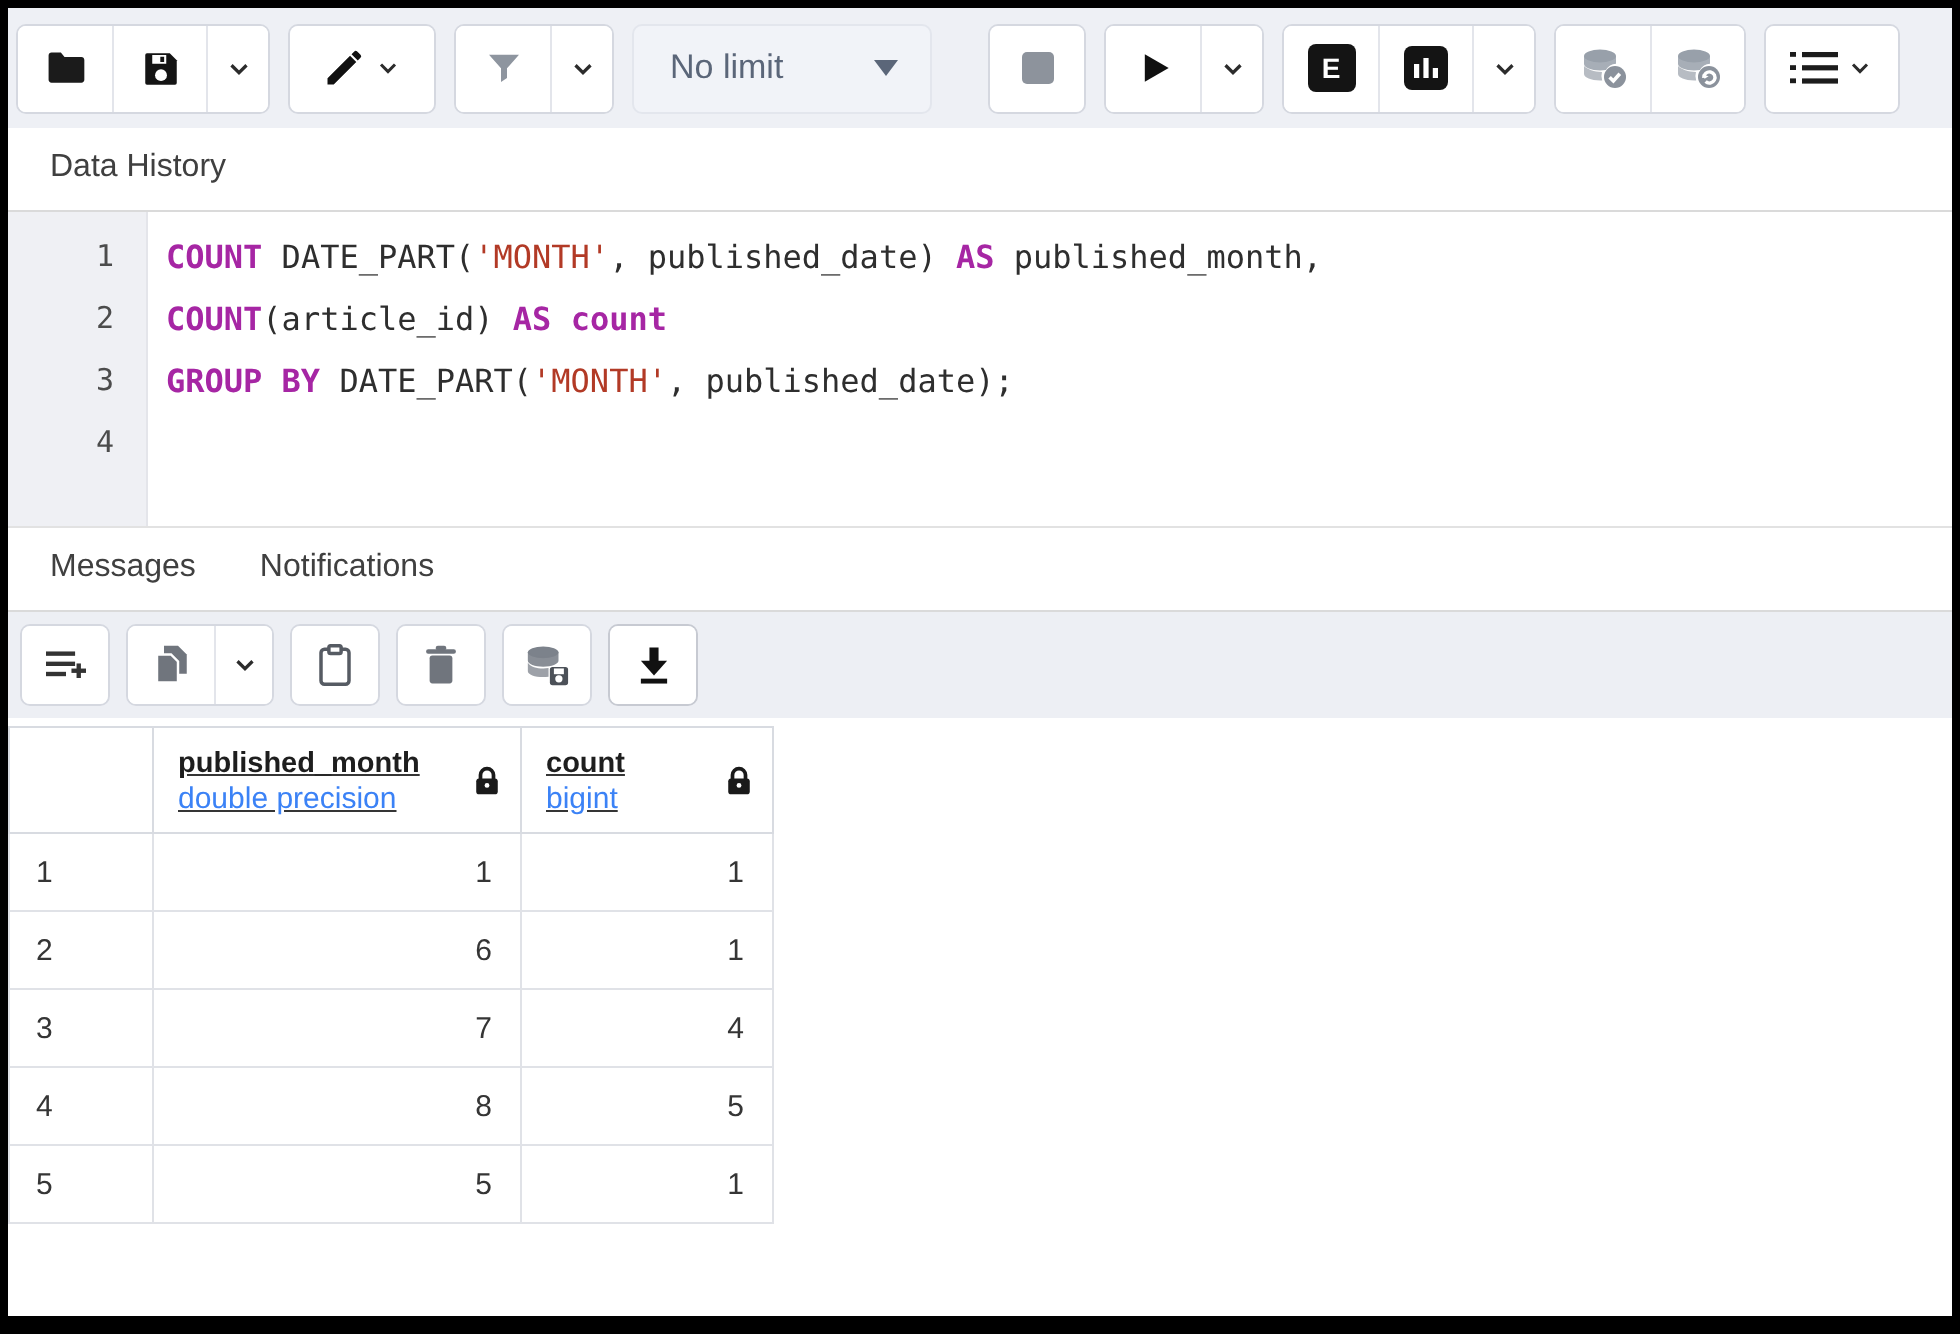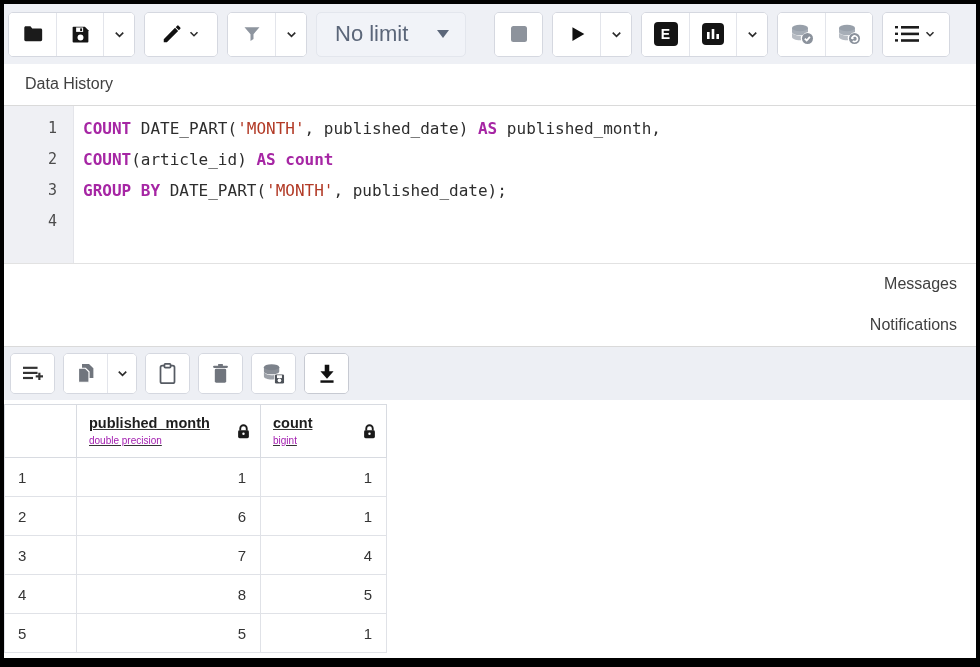--- a/index.html
+++ b/index.html
@@ -33,21 +33,21 @@
     display:flex; align-items:center; justify-content:center;
     background:#fff; border:none; cursor:pointer;
   }
   .tb-btn.narrow { min-width:31px; }
   .tb-btn + .tb-btn { border-left:1px solid #e3e5eb; }
   .tb-select {
     height:45px; min-width:150px;
     background:#f1f3f8; border:1px solid #e3e6ed; border-radius:5px;
     display:flex; align-items:center; justify-content:space-between;
     padding:0 16px 0 18px;
-    color:#5b6679; font-size:22px; cursor:pointer;gap:20px;
+    color:#5b6679; font-size:17px; cursor:pointer;gap:20px;
   }
   .spacer { width:10px; }
   .badge {
     width:24px; height:24px; border-radius:4px; background:#141414;
     color:#fff; font-weight:bold; font-size:14px;
     display:flex; align-items:center; justify-content:center;
   }
 
   
   .tabstrip {
@@ -102,21 +102,21 @@
     border:1px solid #e0e2e7; background:#fff;
     font-size:15px; color:#353535;
   }
   .grid-table th { border-color:#d8dbe1; }
   .col-rownum  { width:72px; }
   .col-month   { width:184px; }
   .col-count   { width:126px; }
   th.hdr-cell { height:53px; padding:6px 10px 6px 12px; text-align:left; vertical-align:middle; }
   .hdr-inner { display:flex; align-items:center; justify-content:space-between; gap:6px;text-decoration:underline; }
   .hdr-name { font-weight:bold; font-size:14.5px; color:#1e1e1e; line-height:18px; }
-  .hdr-type { font-weight:normal; font-size:10px; color:#a21caf; line-height:17px; }
+  .hdr-type { font-weight:normal; font-size:15px; color:#3b82f6; line-height:17px; }
   td.rownum-cell { height:39px; padding:0 8px 0 13px; text-align:left; }
   td.data-cell   { height:39px; padding:0 14px 0 8px; text-align:right; }
 
   .icon { display:block; }
 </style>
 </head>
 <body>
 
 <div class="frame">
 
@@ -266,21 +266,21 @@
       <div class="ln">3</div>
       <div class="ln">4</div>
     </div>
     <div class="code">
       <div class="code-line"><span class="tok kw">COUNT</span><span class="tok"> DATE_PART(</span><span class="tok str">'MONTH'</span><span class="tok">, published_date) </span><span class="tok kw">AS</span><span class="tok"> published_month,</span></div>
       <div class="code-line"><span class="tok kw">COUNT</span><span class="tok">(article_id) </span><span class="tok kw">AS</span><span class="tok"> </span><span class="tok kw">count</span></div>
       <div class="code-line"><span class="tok kw">GROUP BY</span><span class="tok"> DATE_PART(</span><span class="tok str">'MONTH'</span><span class="tok">, published_date);</span></div>
     </div>
   </div>
 
-  <div class="tabstrip" style="border-top:1px solid #e2e2e2;flex-direction:column;">
+  <div class="tabstrip" style="border-top:1px solid #e2e2e2;">
     <div class="tab">Messages</div>
     <div class="tab">Notifications</div>
   </div>
 
   <div class="res-toolbar">
     <div class="tb-group">
       <button class="tb-btn">
         <svg class="icon" width="22" height="20" viewBox="0 0 24 22">
             <rect x="1" y="3" width="16" height="2.4" fill="#333"></rect>
             <rect x="1" y="8.6" width="16" height="2.4" fill="#333"></rect>

